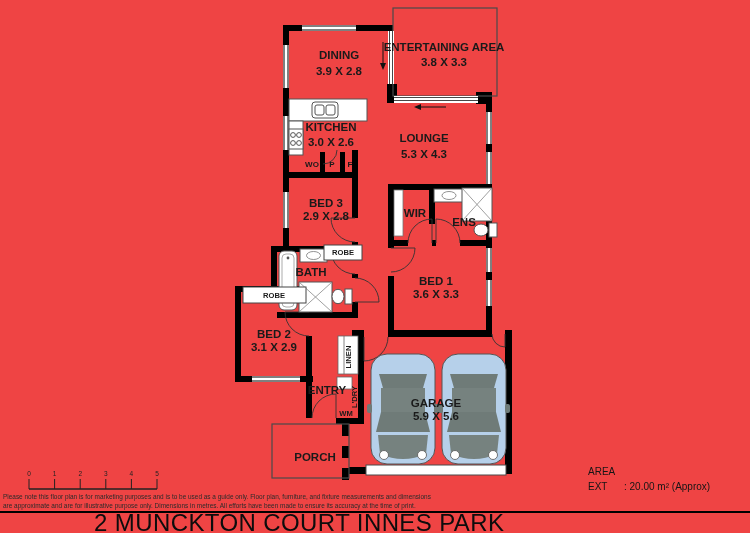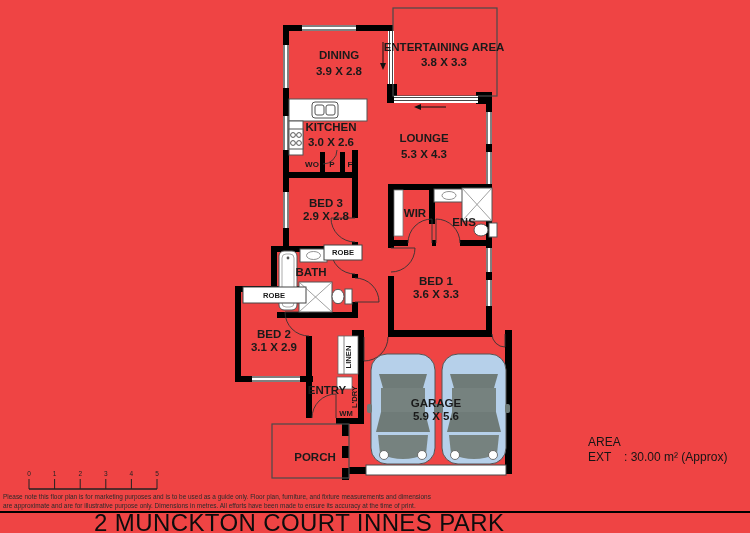--- a/index.html
+++ b/index.html
@@ -10,21 +10,21 @@
   .room-name{font-size:11.5px;font-weight:bold;text-anchor:middle;}
   .room-dims{font-size:11.5px;font-weight:bold;text-anchor:middle;}
   .tiny-label{font-size:7.6px;font-weight:bold;text-anchor:middle;}
   .cav-label{font-size:8px;font-weight:bold;text-anchor:middle;}
   .tick-num{font-size:6.5px;text-anchor:middle;fill:#222;}
   .disclaimer{position:absolute;left:3px;top:493px;width:740px;font-size:6.45px;
               line-height:8.8px;color:#2b2b2b;}
   .rule{position:absolute;left:0;top:511px;width:750px;height:2px;background:#000;}
   .plan-title{position:absolute;left:94px;top:513px;font-size:24px;line-height:19px;
               letter-spacing:0.4px;color:#0c0c0c;white-space:nowrap;}
-  .area-block{position:absolute;left:588px;top:435px;font-size:12px;line-height:14.6px;
+  .area-block{position:absolute;left:588px;top:465px;font-size:10px;line-height:14.6px;
               color:#151515;}
   .area-row .lbl{display:inline-block;width:36px;}
 </style>
 </head>
 <body>
 
 <div class="page">
 
   <svg class="plan" width="750" height="533" viewBox="0 0 750 533">
 
@@ -314,19 +314,19 @@
     </g>
   </svg>
 
   <div class="disclaimer">
     <div>Please note this floor plan is for marketing purposes and is to be used as a guide only. Floor plan, furniture, and fixture measurements and dimensions</div>
     <div>are approximate and are for illustrative purpose only. Dimensions in metres. All efforts have been made to ensure its accuracy at the time of print.</div>
   </div>
 
   <div class="area-block">
     <div>AREA</div>
-    <div class="area-row"><span class="lbl">EXT</span><span>: 30.00 m² (Approx)</span></div>
+    <div class="area-row"><span class="lbl">EXT</span><span>: 20.00 m² (Approx)</span></div>
   </div>
 
   <div class="rule"></div>
   <div class="plan-title">2 MUNCKTON COURT INNES PARK</div>
 
 </div>
 
 </body></html>

